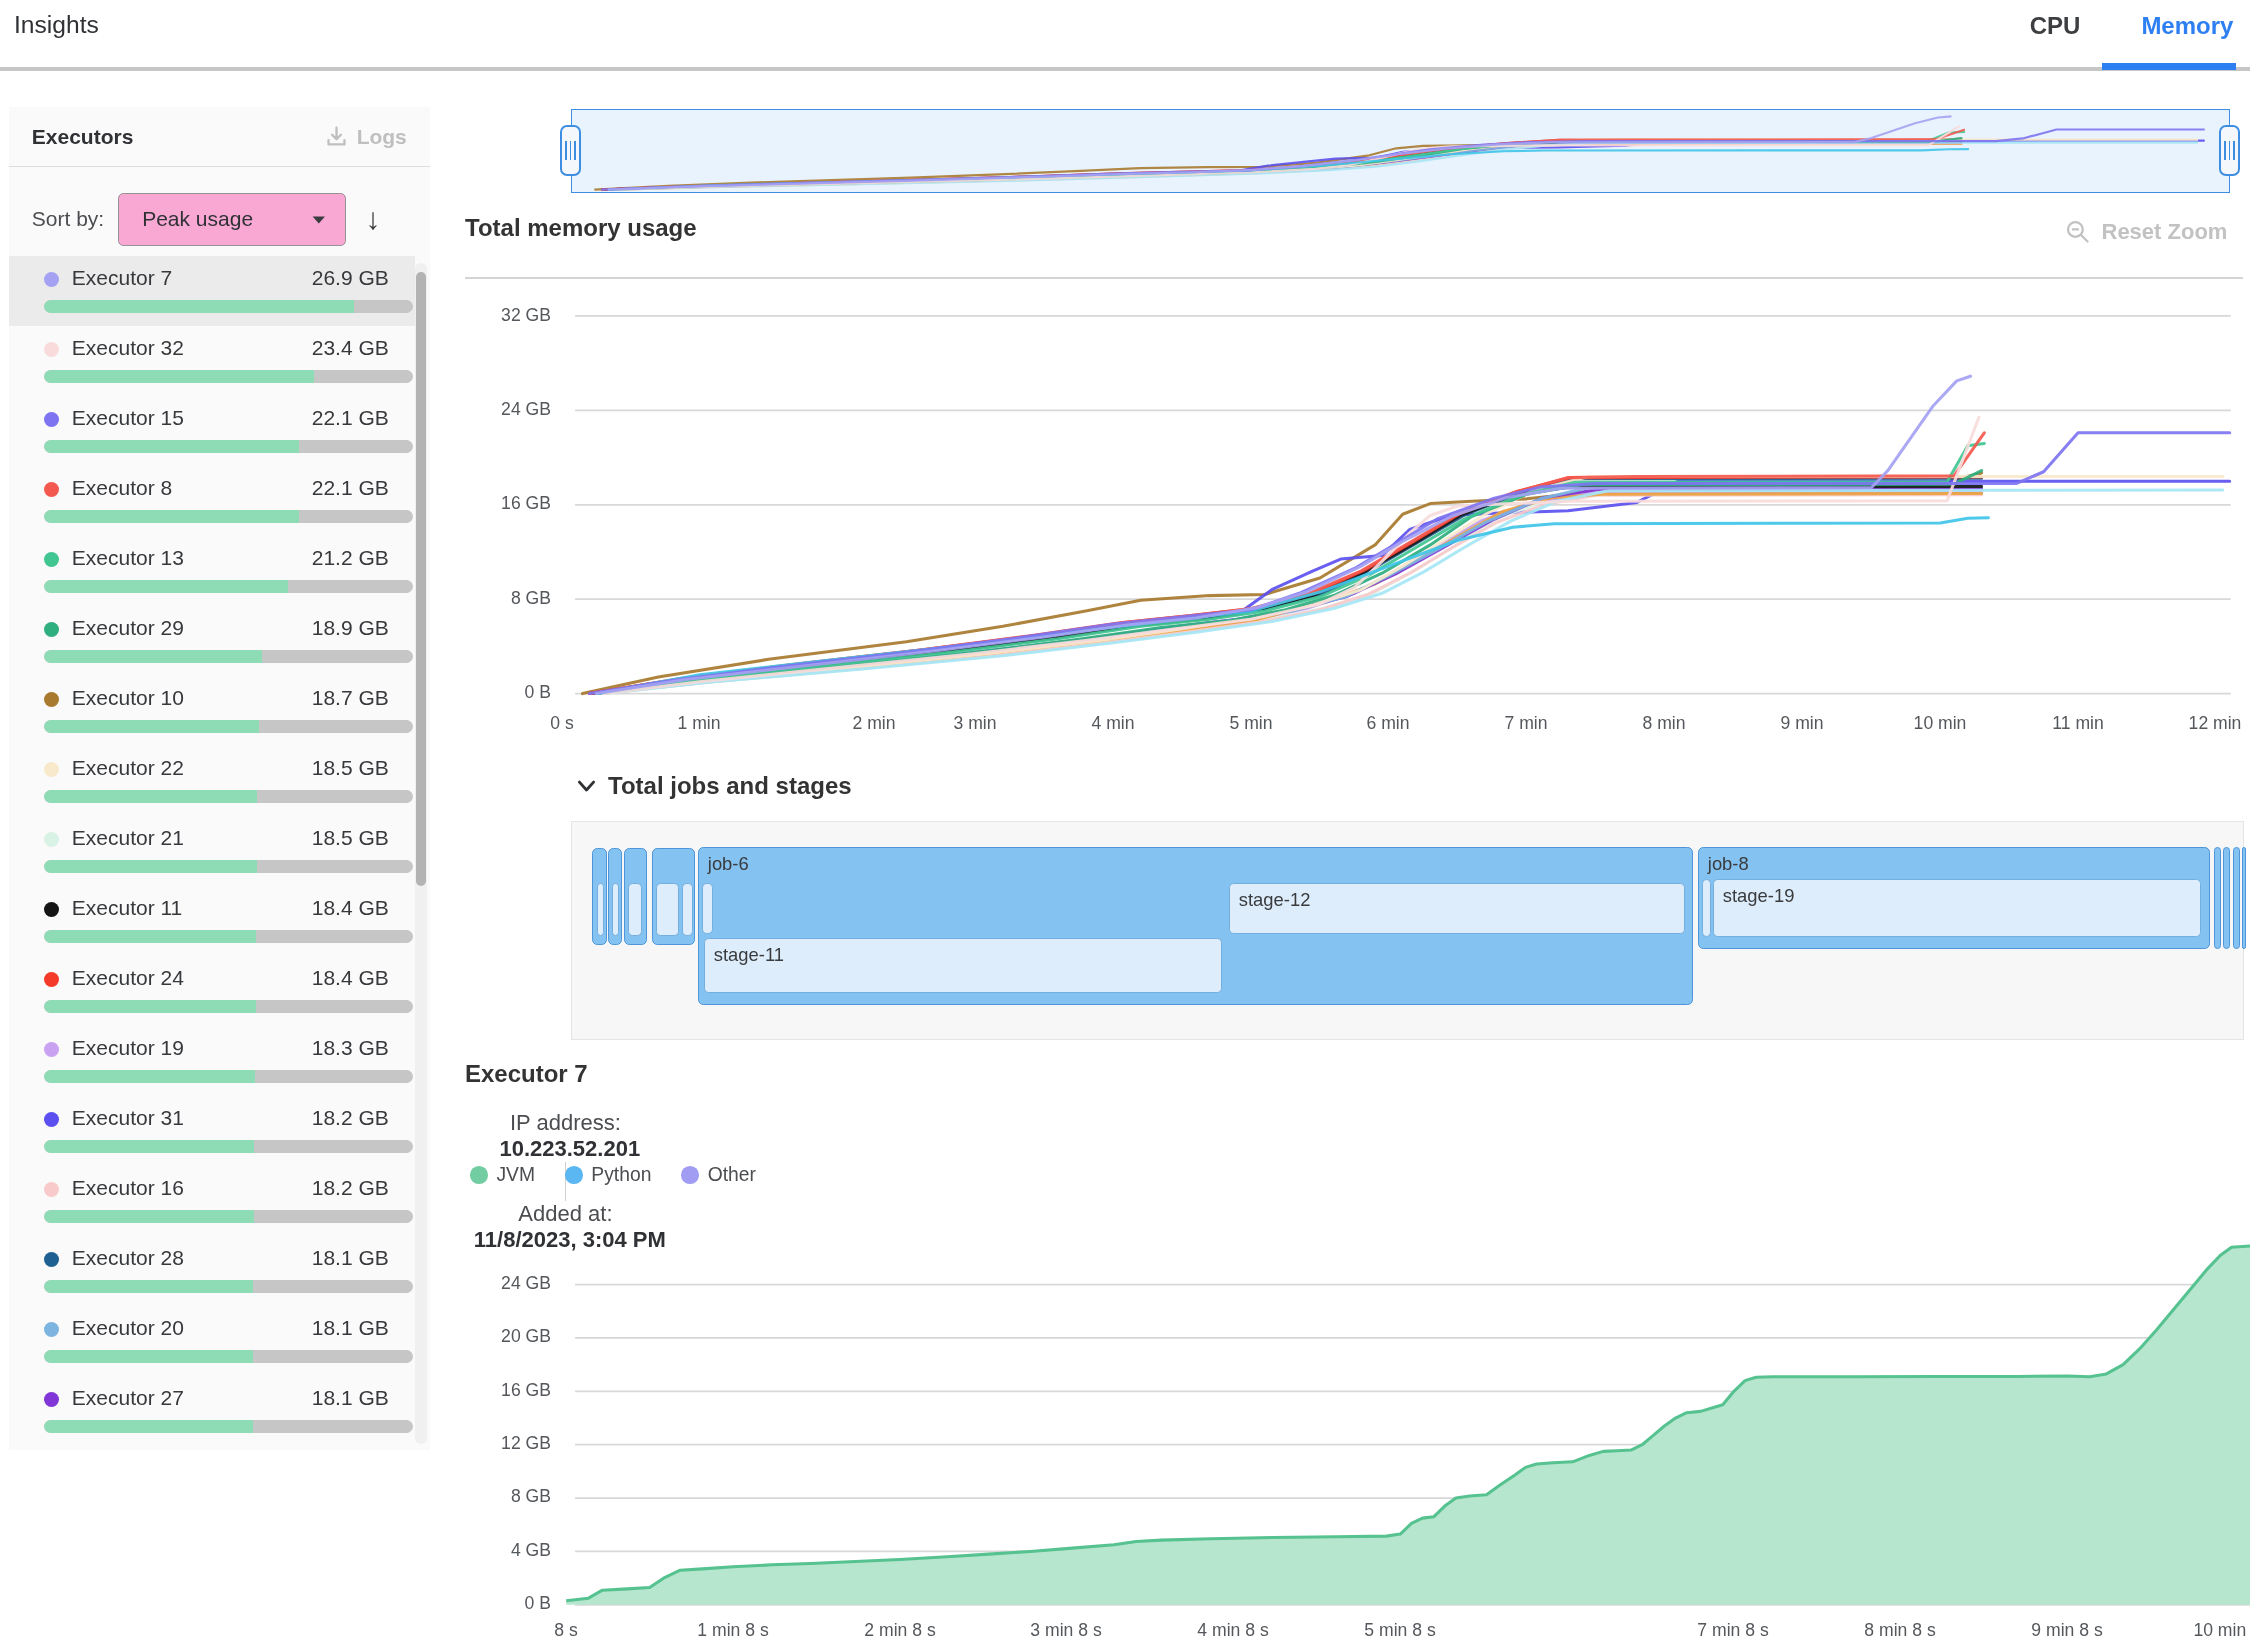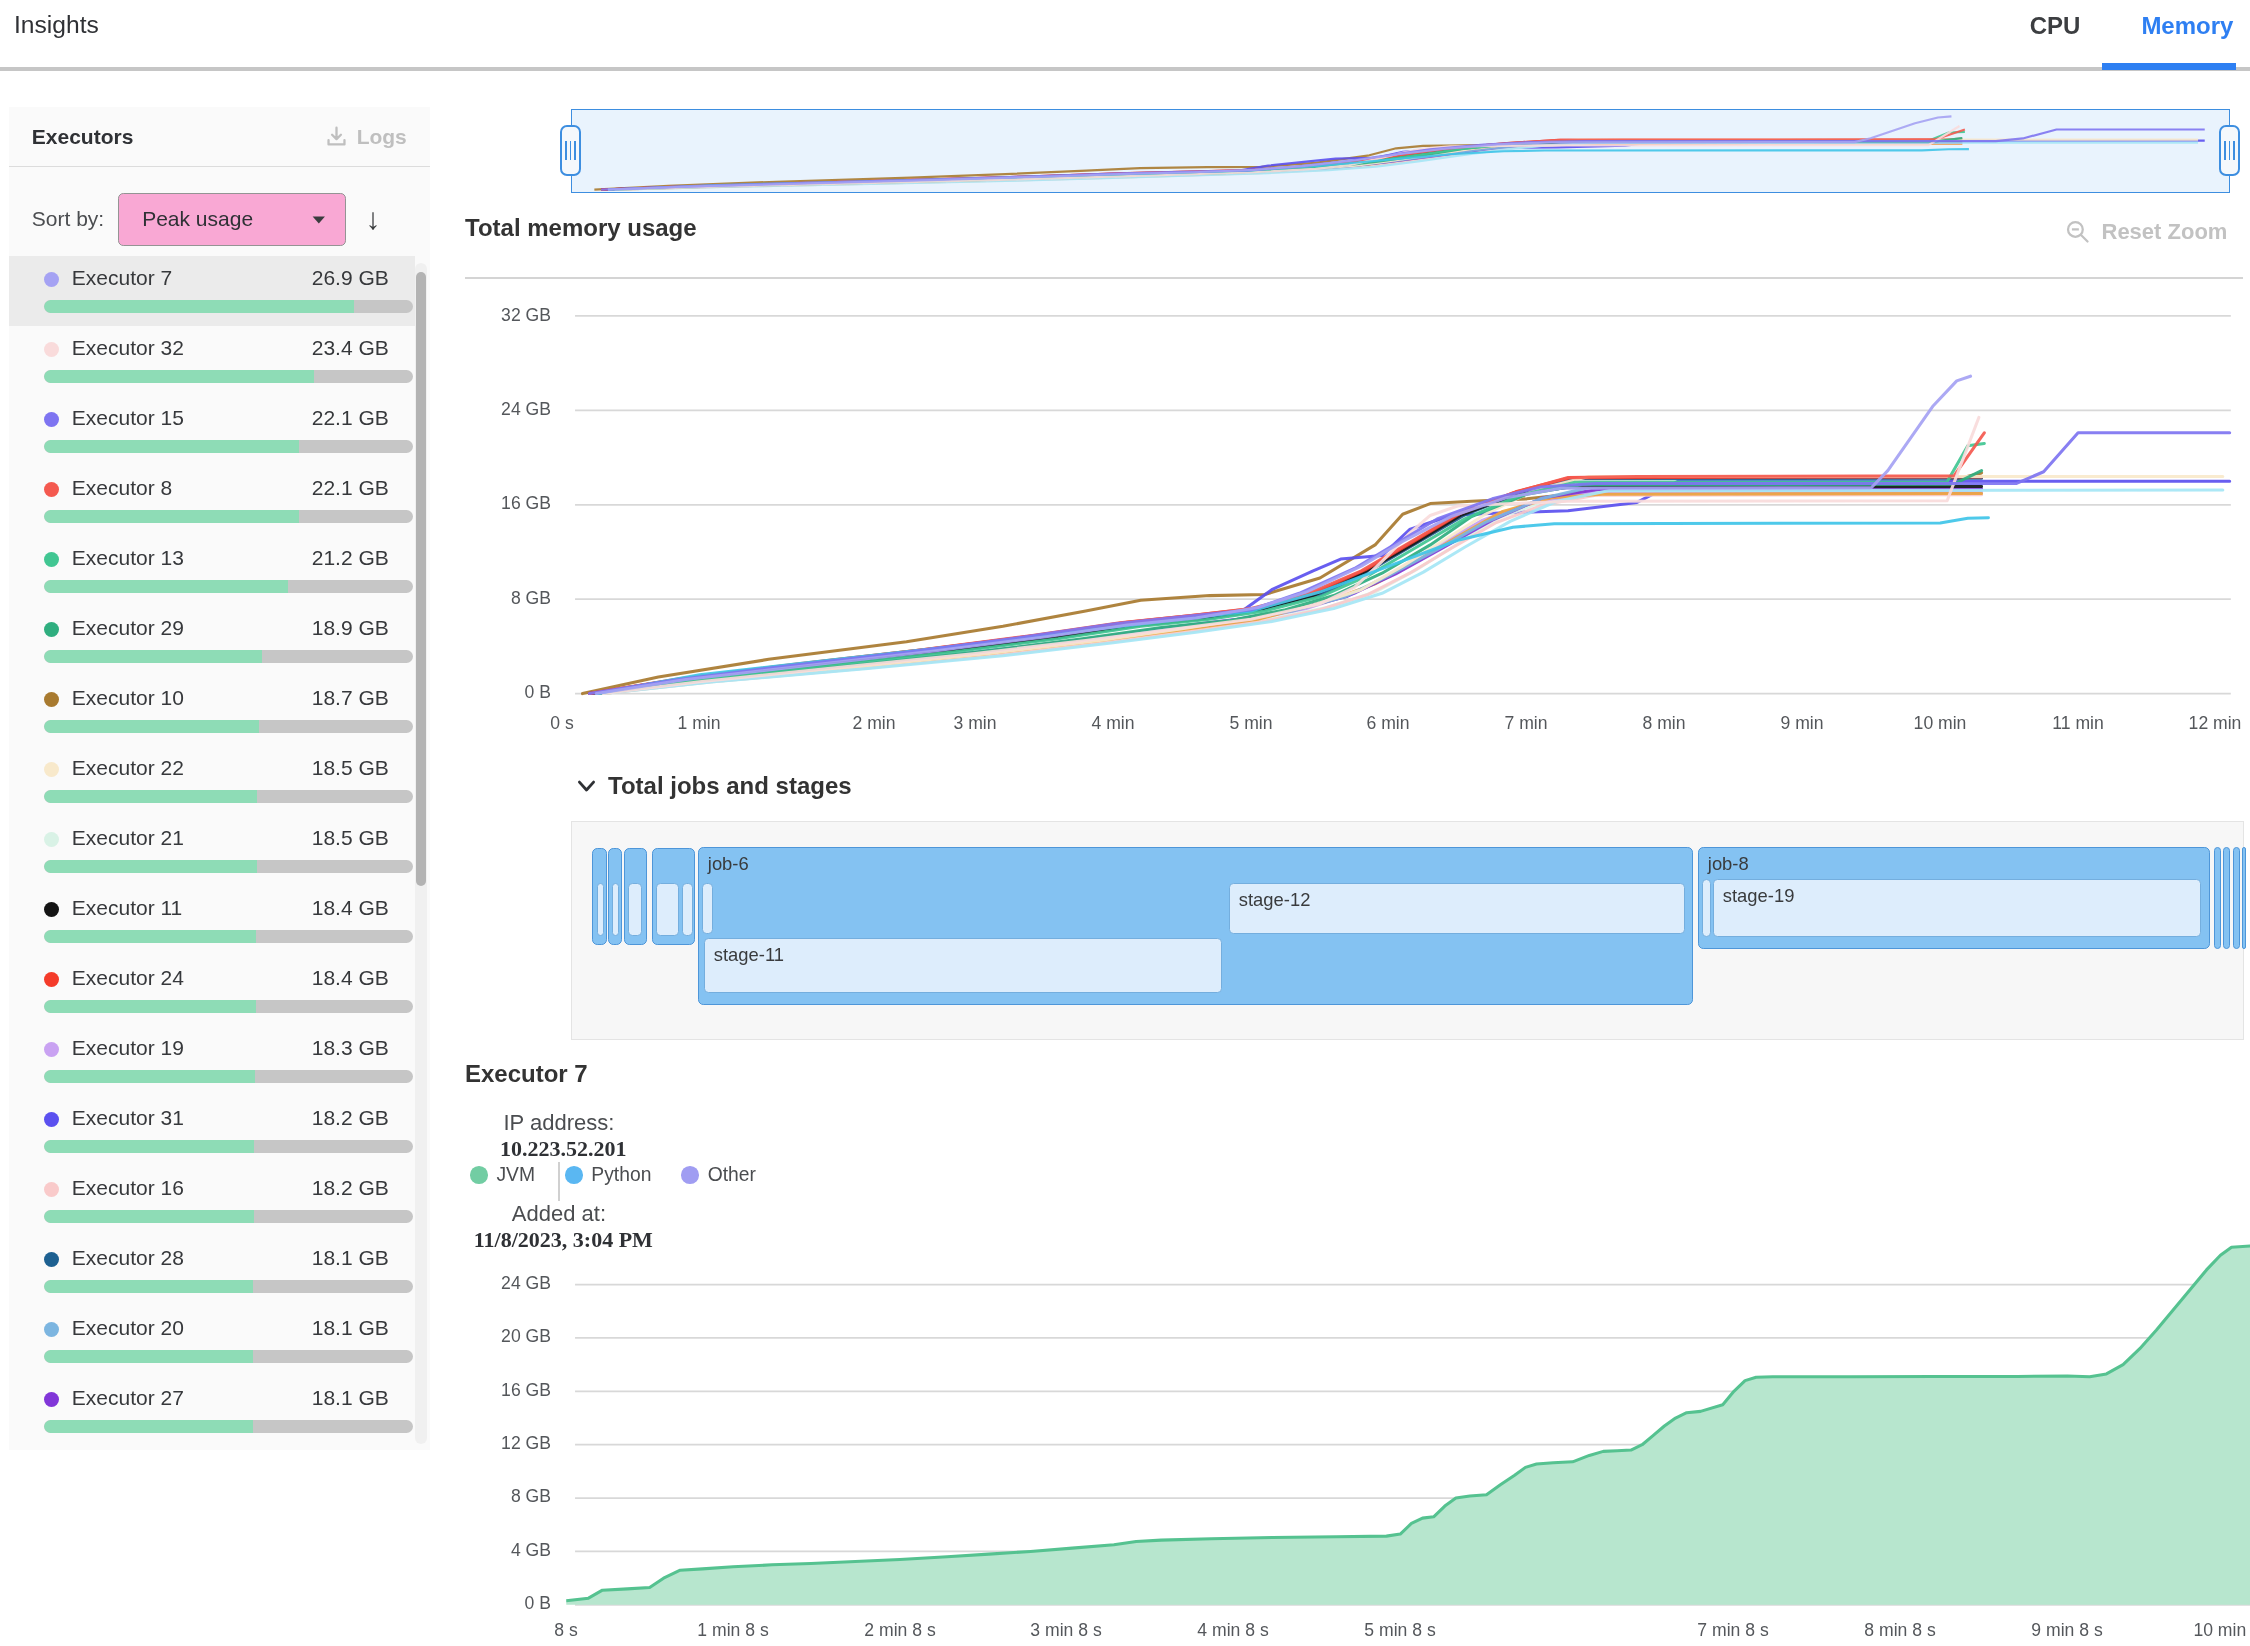--- a/index.html
+++ b/index.html
@@ -49,21 +49,21 @@
   
   .jobs-title{position:absolute;left:575px;top:772px;display:flex;align-items:center;gap:10px;cursor:pointer;}
   .jobs-title span{font-size:24px;font-weight:600;color:#333;}
   .gantt{position:absolute;left:571px;top:821px;width:1673px;height:219px;background:#f7f7f7;border:1.8px solid #e4e4e4;box-sizing:border-box;}
   .job-bar{position:absolute;background:#84c2f2;border:1.8px solid #4e96d9;border-radius:5.3px;box-sizing:border-box;cursor:pointer;}
   .stage-bar{position:absolute;background:#ddedfc;border:1.8px solid #74aede;border-radius:4.4px;box-sizing:border-box;cursor:pointer;}
   .bar-label{position:absolute;left:8.8px;top:5.3px;font-size:18.4px;color:#393b3d;white-space:nowrap;}
   
   .exec-title{position:absolute;left:465px;top:1060px;font-size:24px;font-weight:600;color:#333;}
   .info-row{position:absolute;left:465px;top:1110px;display:flex;align-items:center;font-size:22px;color:#4b4d50;flex-direction:column;}
-  .info-row b{color:#2f3135;font-weight:700;margin-left:8.8px;font-family:Liberation Serif, serif;}
+  .info-row b{color:#2f3135;font-weight:700;margin-left:8.8px;}
   .info-sep{width:1.8px;height:39px;background:#d0d0d0;margin:0 26px;}
   .legend{position:absolute;left:470px;top:1164px;display:flex;align-items:center;gap:30px;}
   .legend-item{display:flex;align-items:center;gap:8.8px;font-size:19.3px;color:#4b4d50;}
   .legend-dot{width:17.6px;height:17.6px;border-radius:50%;}
 </style>
 </head>
 <body>
 
 <div class="page">
   <div class="page-title">Insights</div>

